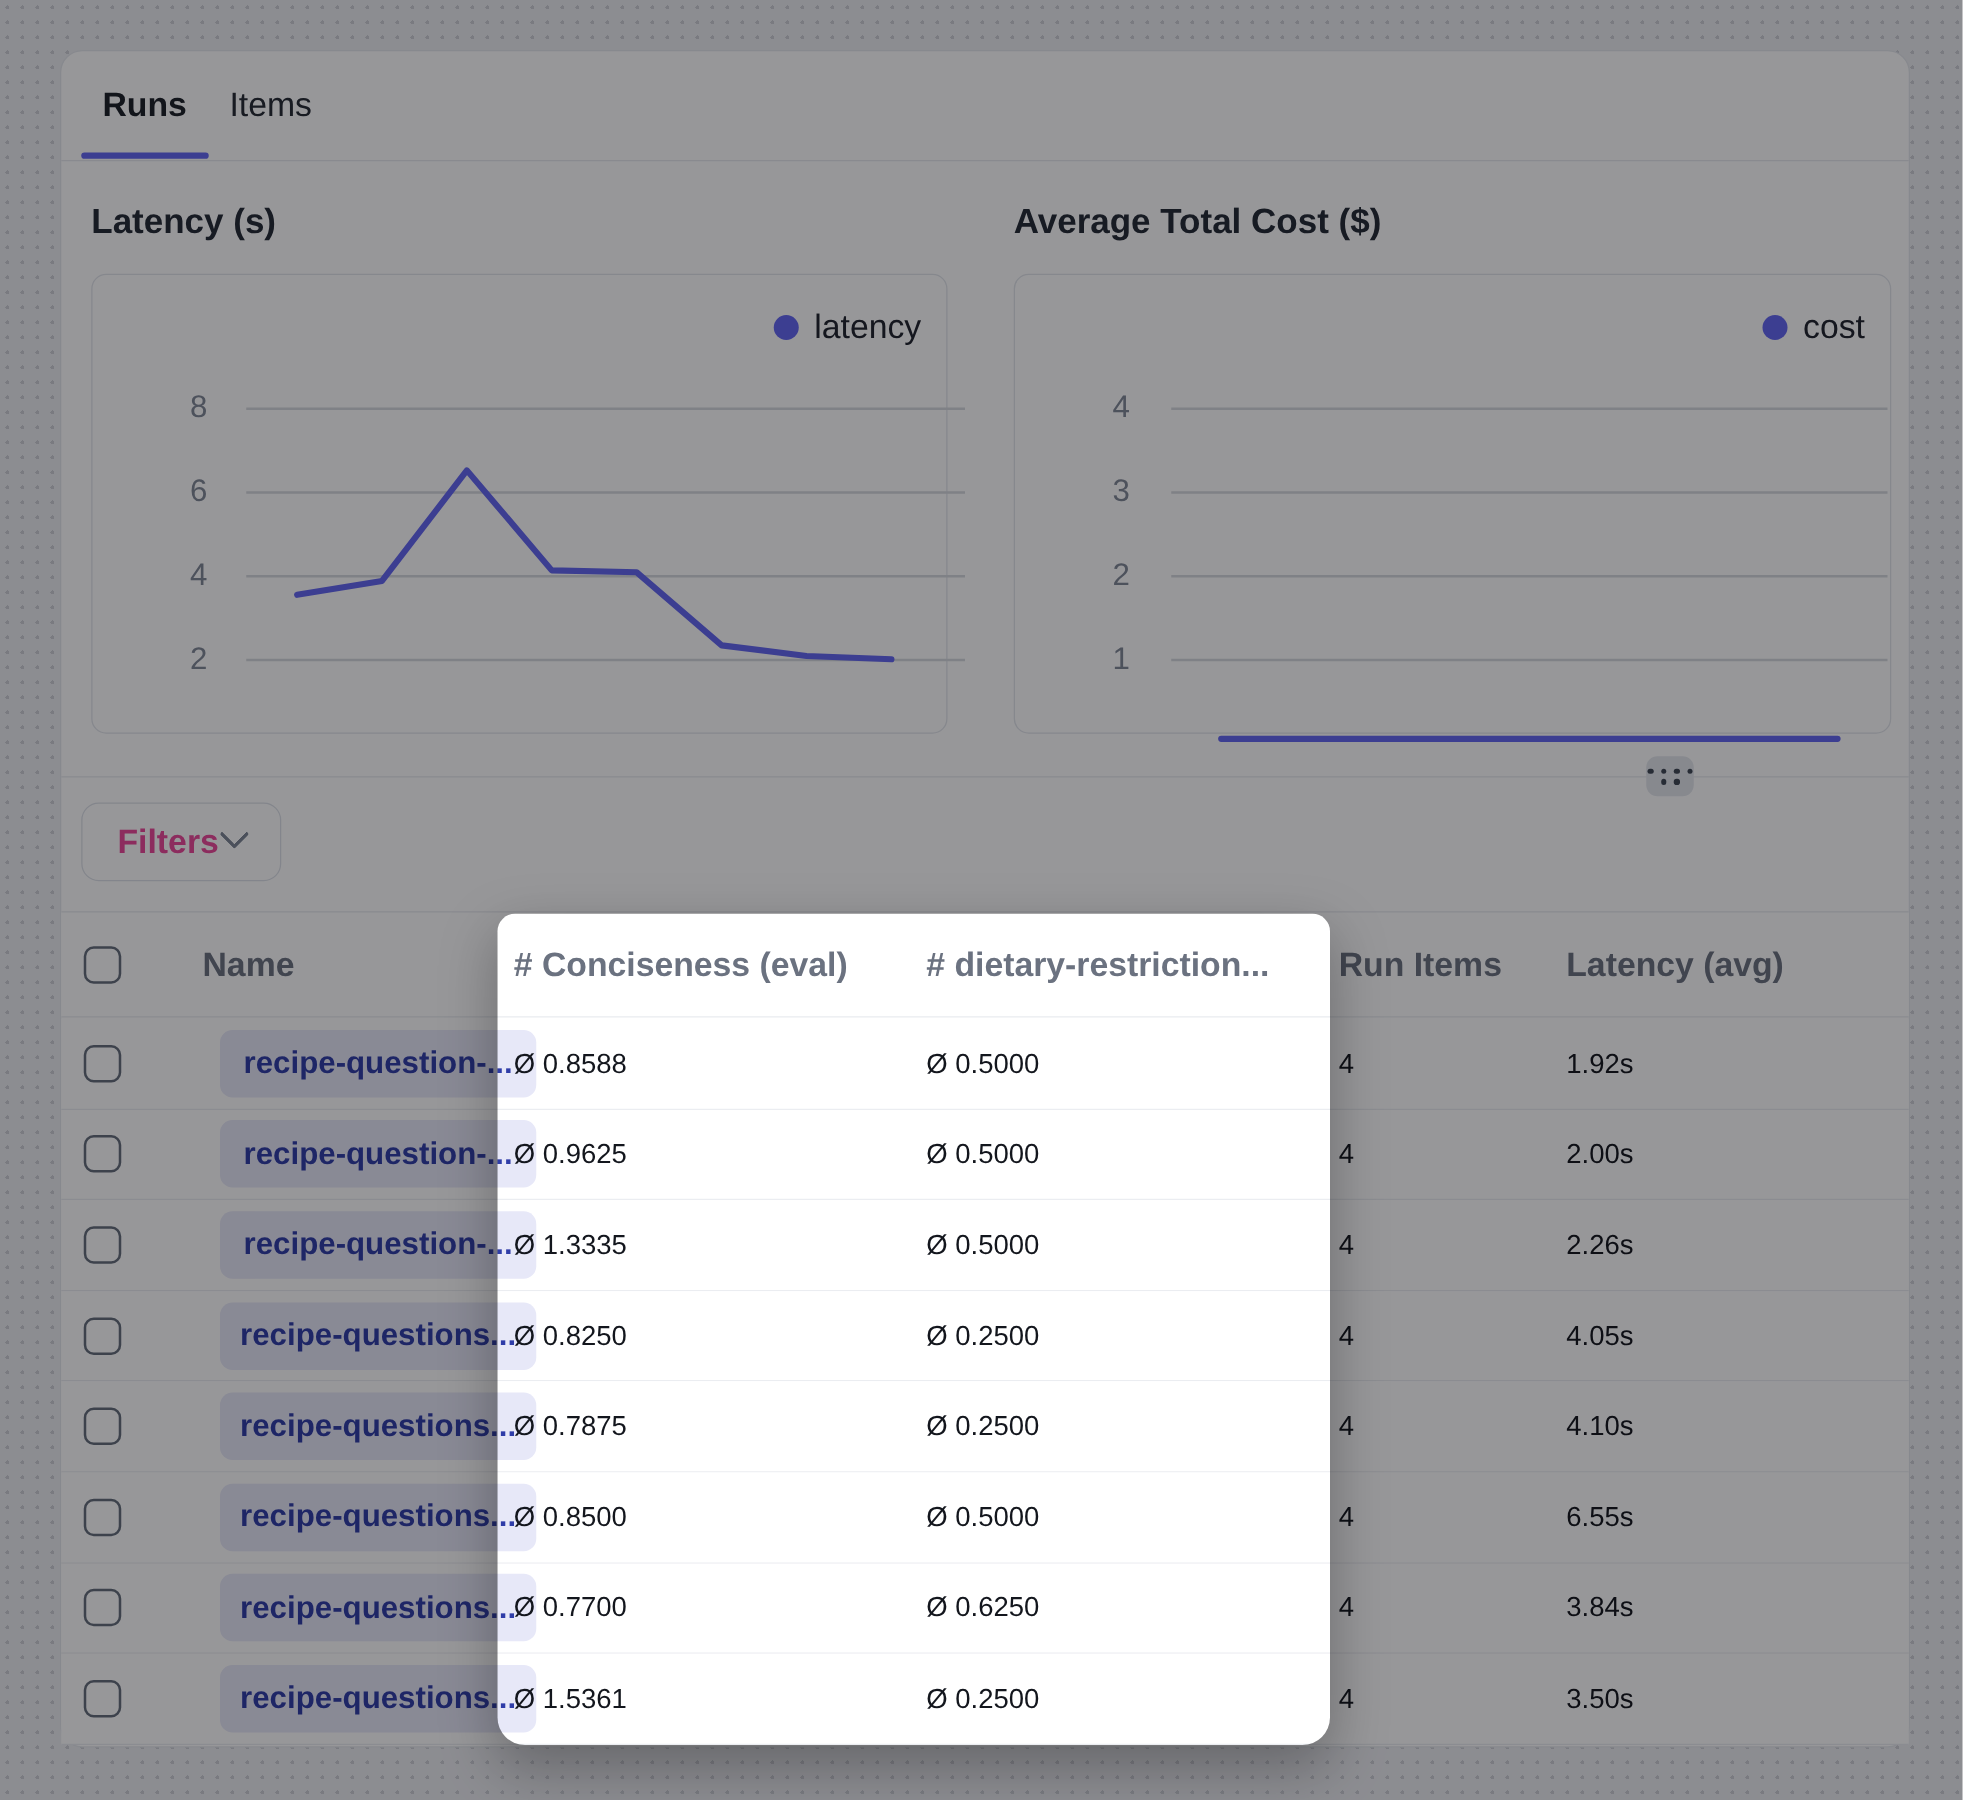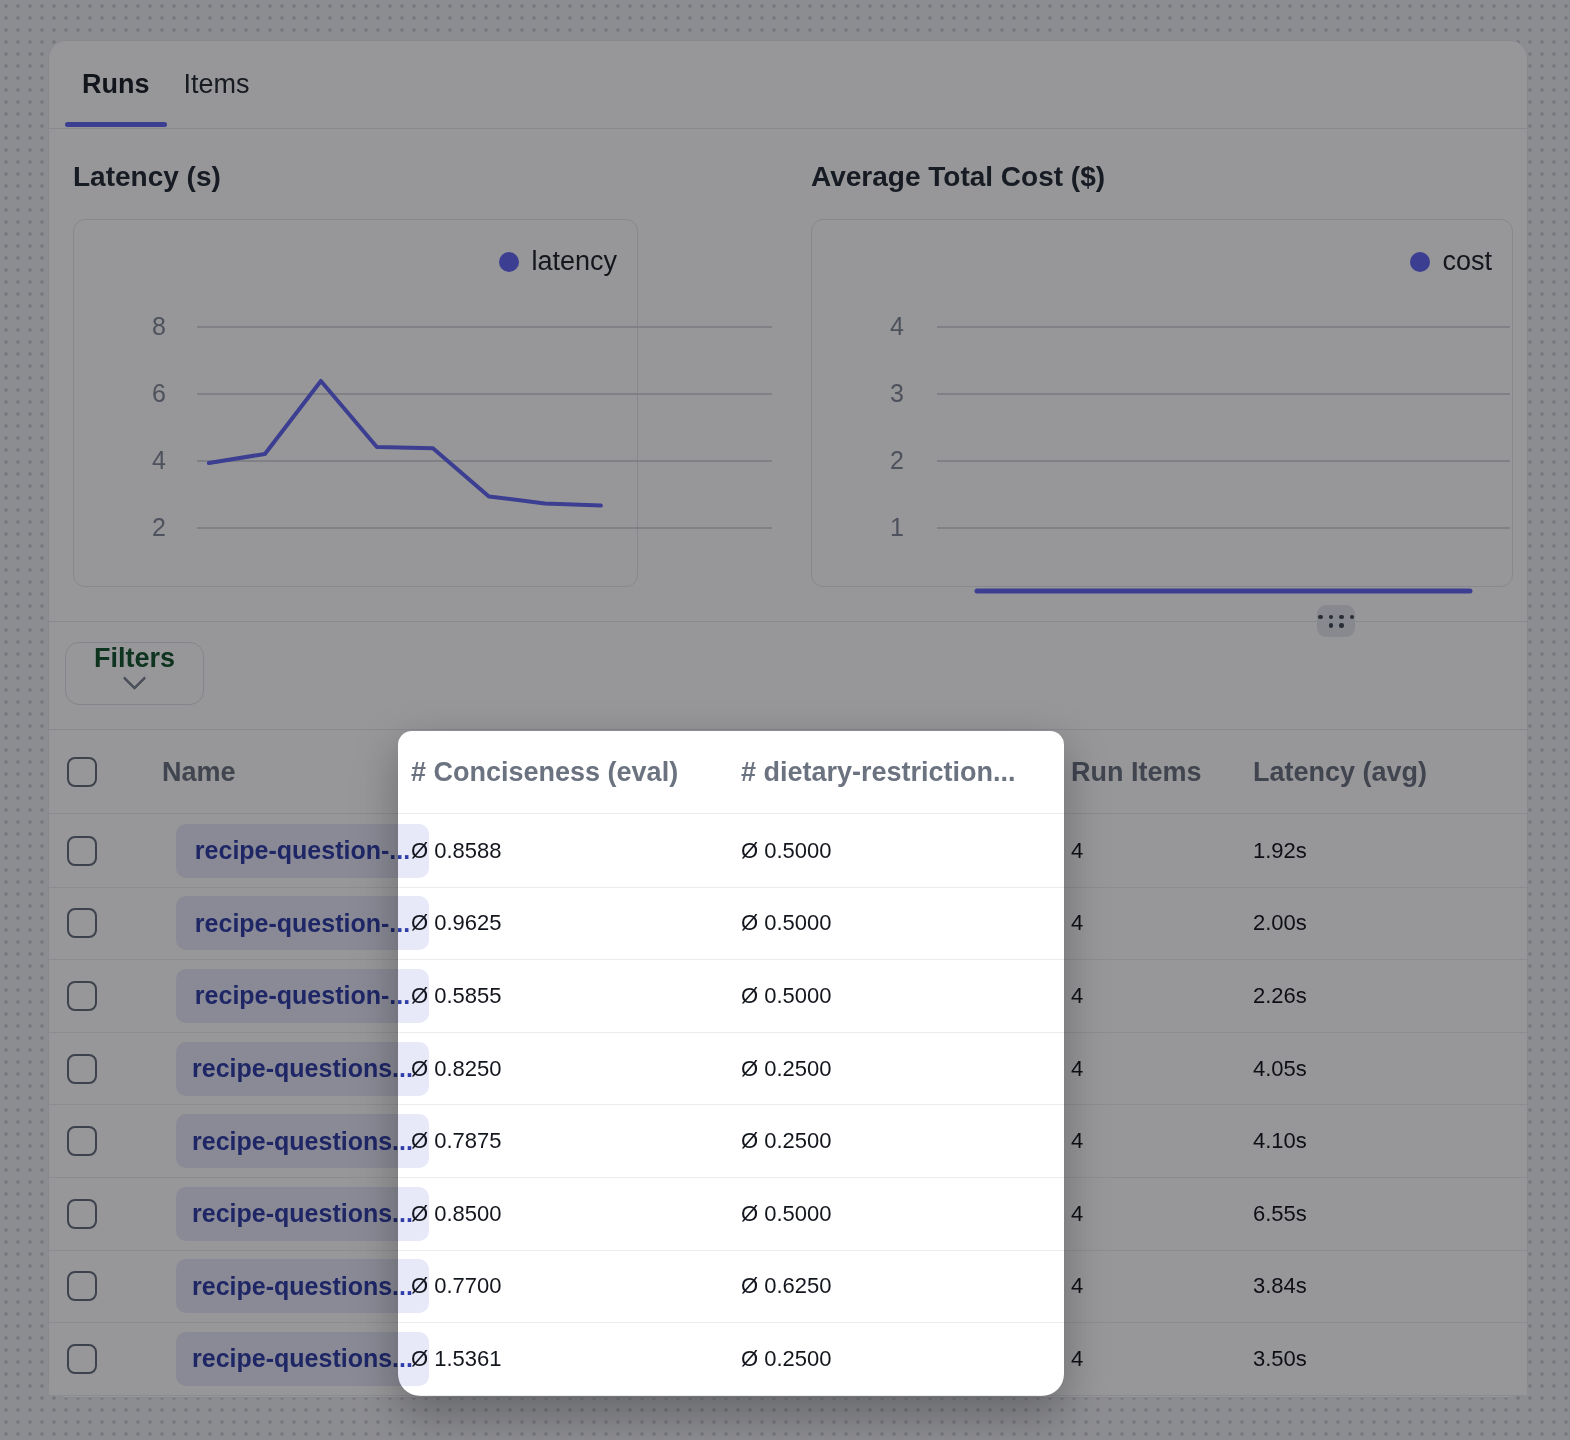--- a/index.html
+++ b/index.html
@@ -36,21 +36,21 @@
   }
 
   
   .chart-title { position:absolute; top:120px; font-size:28px; font-weight:700; color:#242a35; }
   #title-latency { left:24px; }
   #title-cost   { left:762px; }
   .chart-panel {
     position:absolute; top:178px; height:368px; background:#fff;
     border:1.5px solid #e2e5eb; border-radius:12px;
   }
-  #panel-latency { left:24px;  width:565px; }
+  #panel-latency { left:24px;  width:685px; }
   #panel-cost    { left:762px; width:702px; }
   .legend {
     position:absolute; top:26px; right:20px; display:flex; align-items:center;
     gap:12px; font-size:27px; color:#20242d; z-index:3;
   }
   .legend .dot { width:20px; height:20px; border-radius:50%; }
   .ticklabel {
     position:absolute; left:0; width:92px; text-align:right; font-size:25px;
     color:#808897; transform:translateY(-52%);
   }
@@ -64,22 +64,22 @@
     position:absolute; left:1268px; top:564px; width:38px; height:32px;
     border-radius:9px; background:#e4e7ed; display:flex; flex-wrap:wrap;
     justify-content:center; align-content:center; gap:4px 6px; cursor:row-resize; z-index:4;
   }
   .grip i { width:4.5px; height:4.5px; border-radius:50%; background:#3f4754; }
 
   
   .filters-btn {
     position:absolute; left:16px; top:601px; height:63px; padding:0 28px;
     display:flex; align-items:center; gap:4px; font-size:27px; font-weight:600;
-    color:#14532d; background:transparent; border:1.5px solid #dde1e8;
-    border-radius:14px; cursor:pointer;flex-direction:column;
+    color:#ec4899; background:transparent; border:1.5px solid #dde1e8;
+    border-radius:14px; cursor:pointer;
   }
   .chev {
     width:17px; height:17px; border-right:3.2px solid #7c8694;
     border-bottom:3.2px solid #7c8694; transform:rotate(45deg) translate(-3px,-3px);
     border-radius:2px; margin-top:-4px;
   }
 
   
   .thead {
     position:absolute; left:0; top:688px; width:100%; height:85px;
@@ -204,21 +204,21 @@
     <span class="checkbox col-check"></span>
     <span class="badge col-name">recipe-question-...</span>
     <span class="cell col-conc">Ø 0.9625</span>
     <span class="cell col-diet">Ø 0.5000</span>
     <span class="cell col-run">4</span>
     <span class="cell col-lat">2.00s</span>
   </div>
       <div class="trow">
     <span class="checkbox col-check"></span>
     <span class="badge col-name">recipe-question-...</span>
-    <span class="cell col-conc">Ø 0.5855</span>
+    <span class="cell col-conc">Ø 1.3335</span>
     <span class="cell col-diet">Ø 0.5000</span>
     <span class="cell col-run">4</span>
     <span class="cell col-lat">2.26s</span>
   </div>
       <div class="trow">
     <span class="checkbox col-check"></span>
     <span class="badge col-name">recipe-questions...</span>
     <span class="cell col-conc">Ø 0.8250</span>
     <span class="cell col-diet">Ø 0.2500</span>
     <span class="cell col-run">4</span>

